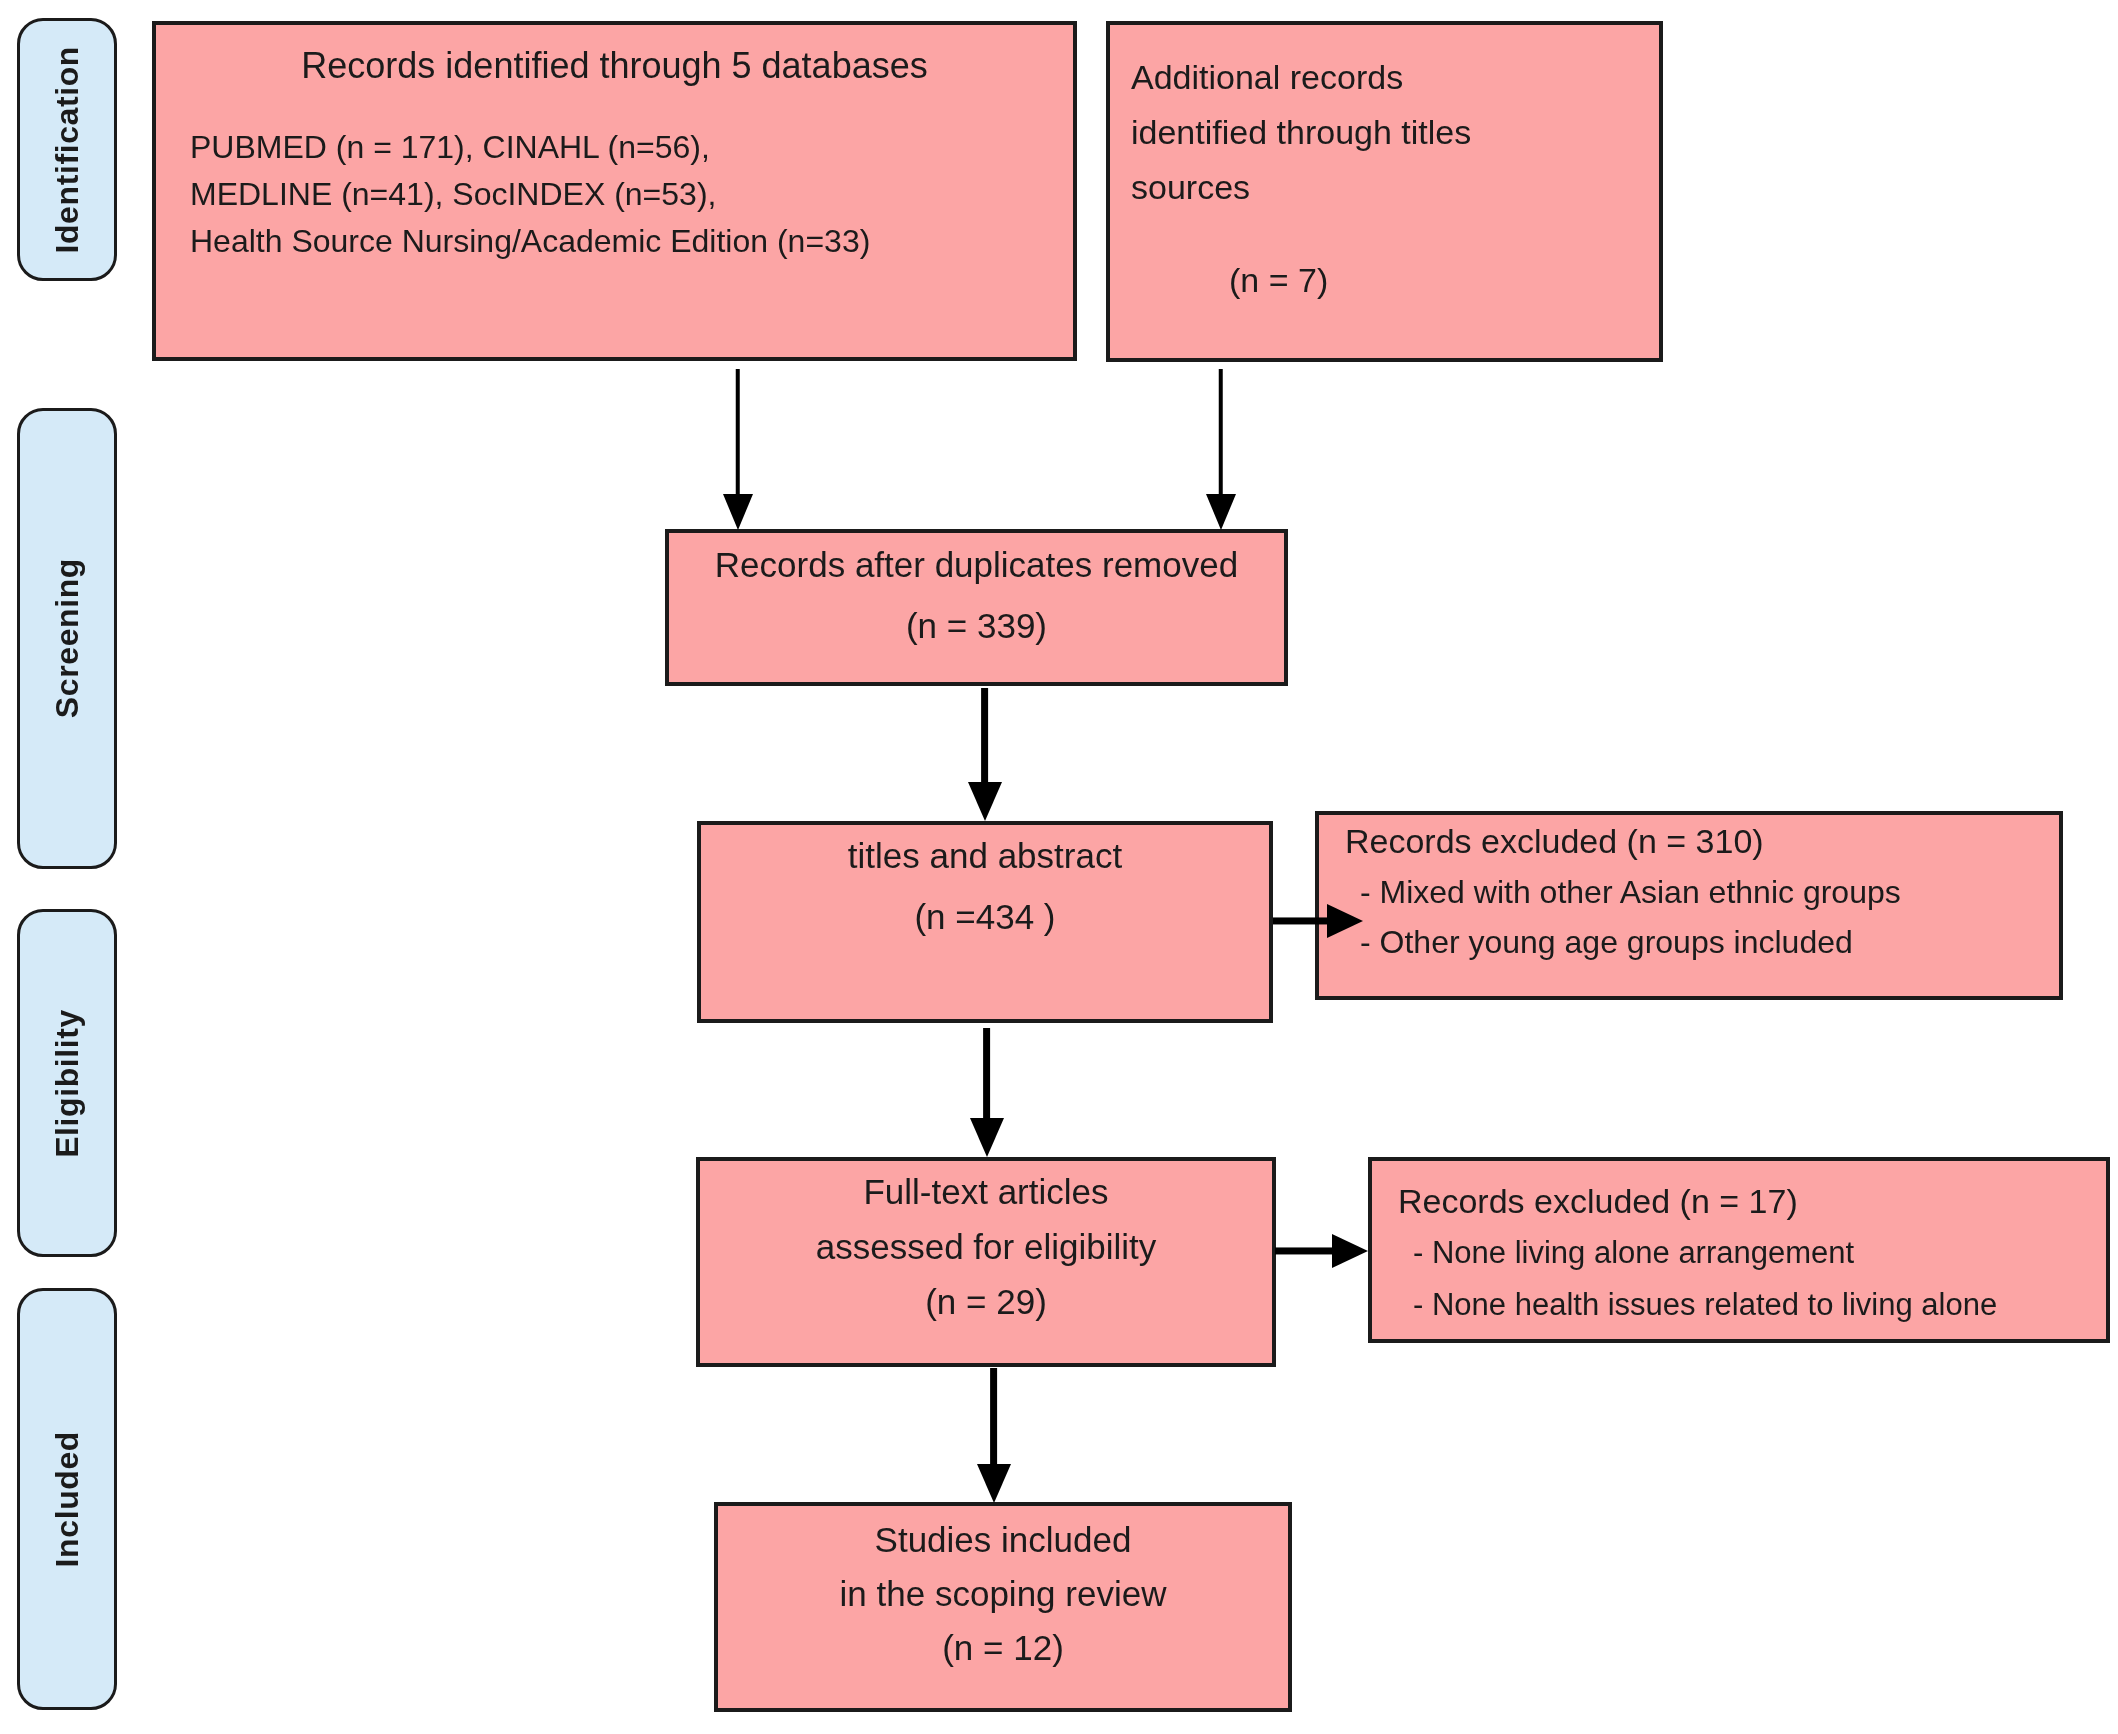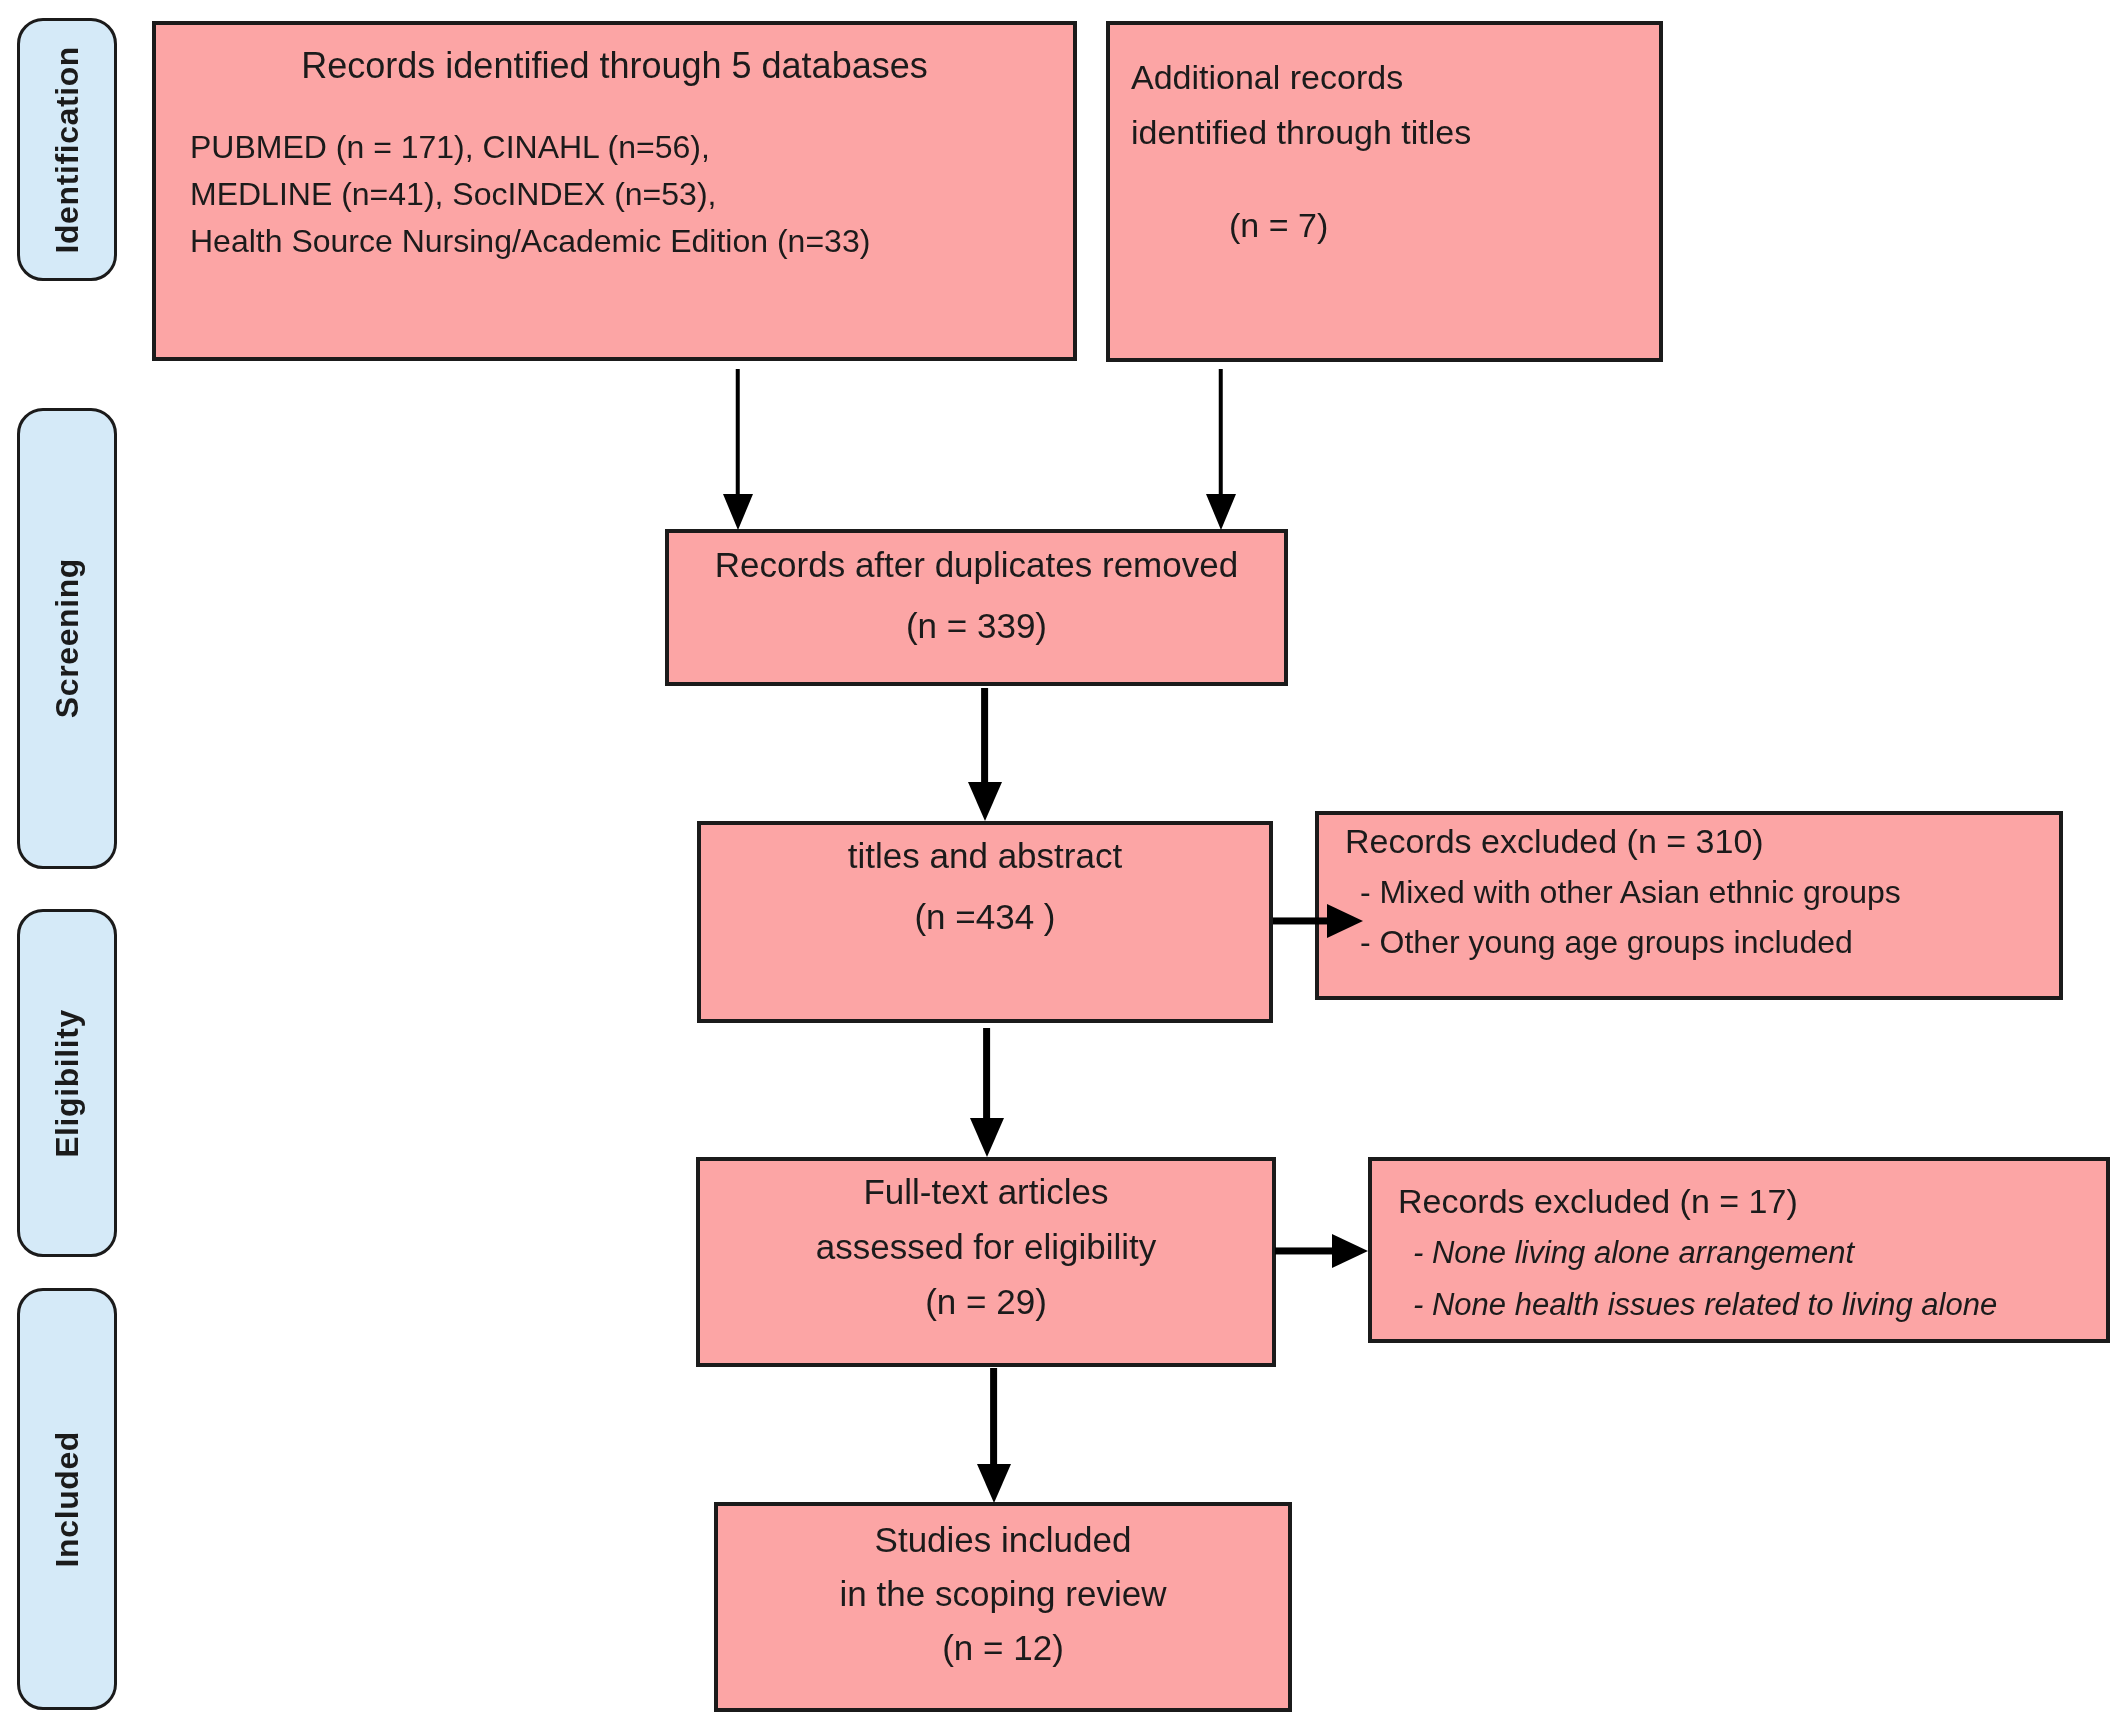--- a/index.html
+++ b/index.html
@@ -48,21 +48,21 @@
   .box-b .body{padding:24.6px 13px 0 21px;font-size:34px;line-height:55px;text-align:left;}
   .box-b .count{margin-top:38px;padding-left:98px;}
   .box-c .centered{padding-top:1.3px;line-height:61px;}
   .box-d .centered{padding-top:0;line-height:61px;}
   .box-f .centered{padding-top:3.2px;line-height:55px;}
   .box-h .centered{padding-top:7px;line-height:54px;}
   .excl{text-align:left;}
   .excl .title{padding:0 10.4px 0 26px;font-size:34px;line-height:52px;}
   .excl .reasons{padding:0 7.8px 0 41px;font-size:32px;line-height:50px;}
   .box-g .title{padding-top:14.2px;}
-  .box-g .reasons{font-size:31px;line-height:52px;font-style:italic;}
+  .box-g .reasons{font-size:31px;line-height:52px;}
   .box-e .title{padding-top:0;}
   
   .arrow{position:absolute;}
   .arrow-down{width:31px;}
   .arrow-down .shaft{
     position:absolute;left:50%;top:0;bottom:34px;width:4.5px;
     transform:translateX(-50%);background:var(--arrow);
   }
   .arrow-down .head{
     position:absolute;left:50%;bottom:0;width:0;height:0;
@@ -112,20 +112,21 @@
       <div>PUBMED (n = 171), CINAHL (n=56),</div>
       <div>MEDLINE (n=41), SocINDEX (n=53),</div>
       <div>Health Source Nursing/Academic Edition (n=33)</div>
     </div>
   </div>
 
   <div class="node box-b" style="left:1106px;top:21.4px;width:557px;height:341px;">
     <div class="body">
       <div>Additional records</div>
       <div>identified through titles</div>
+      <div>sources</div>
       <div class="count">(n = 7)</div>
     </div>
   </div>
 
   <div class="node box-c" style="left:665px;top:529px;width:623px;height:157px;">
     <div class="centered">
       <div>Records after duplicates removed</div>
       <div>(n = 339)</div>
     </div>
   </div>

